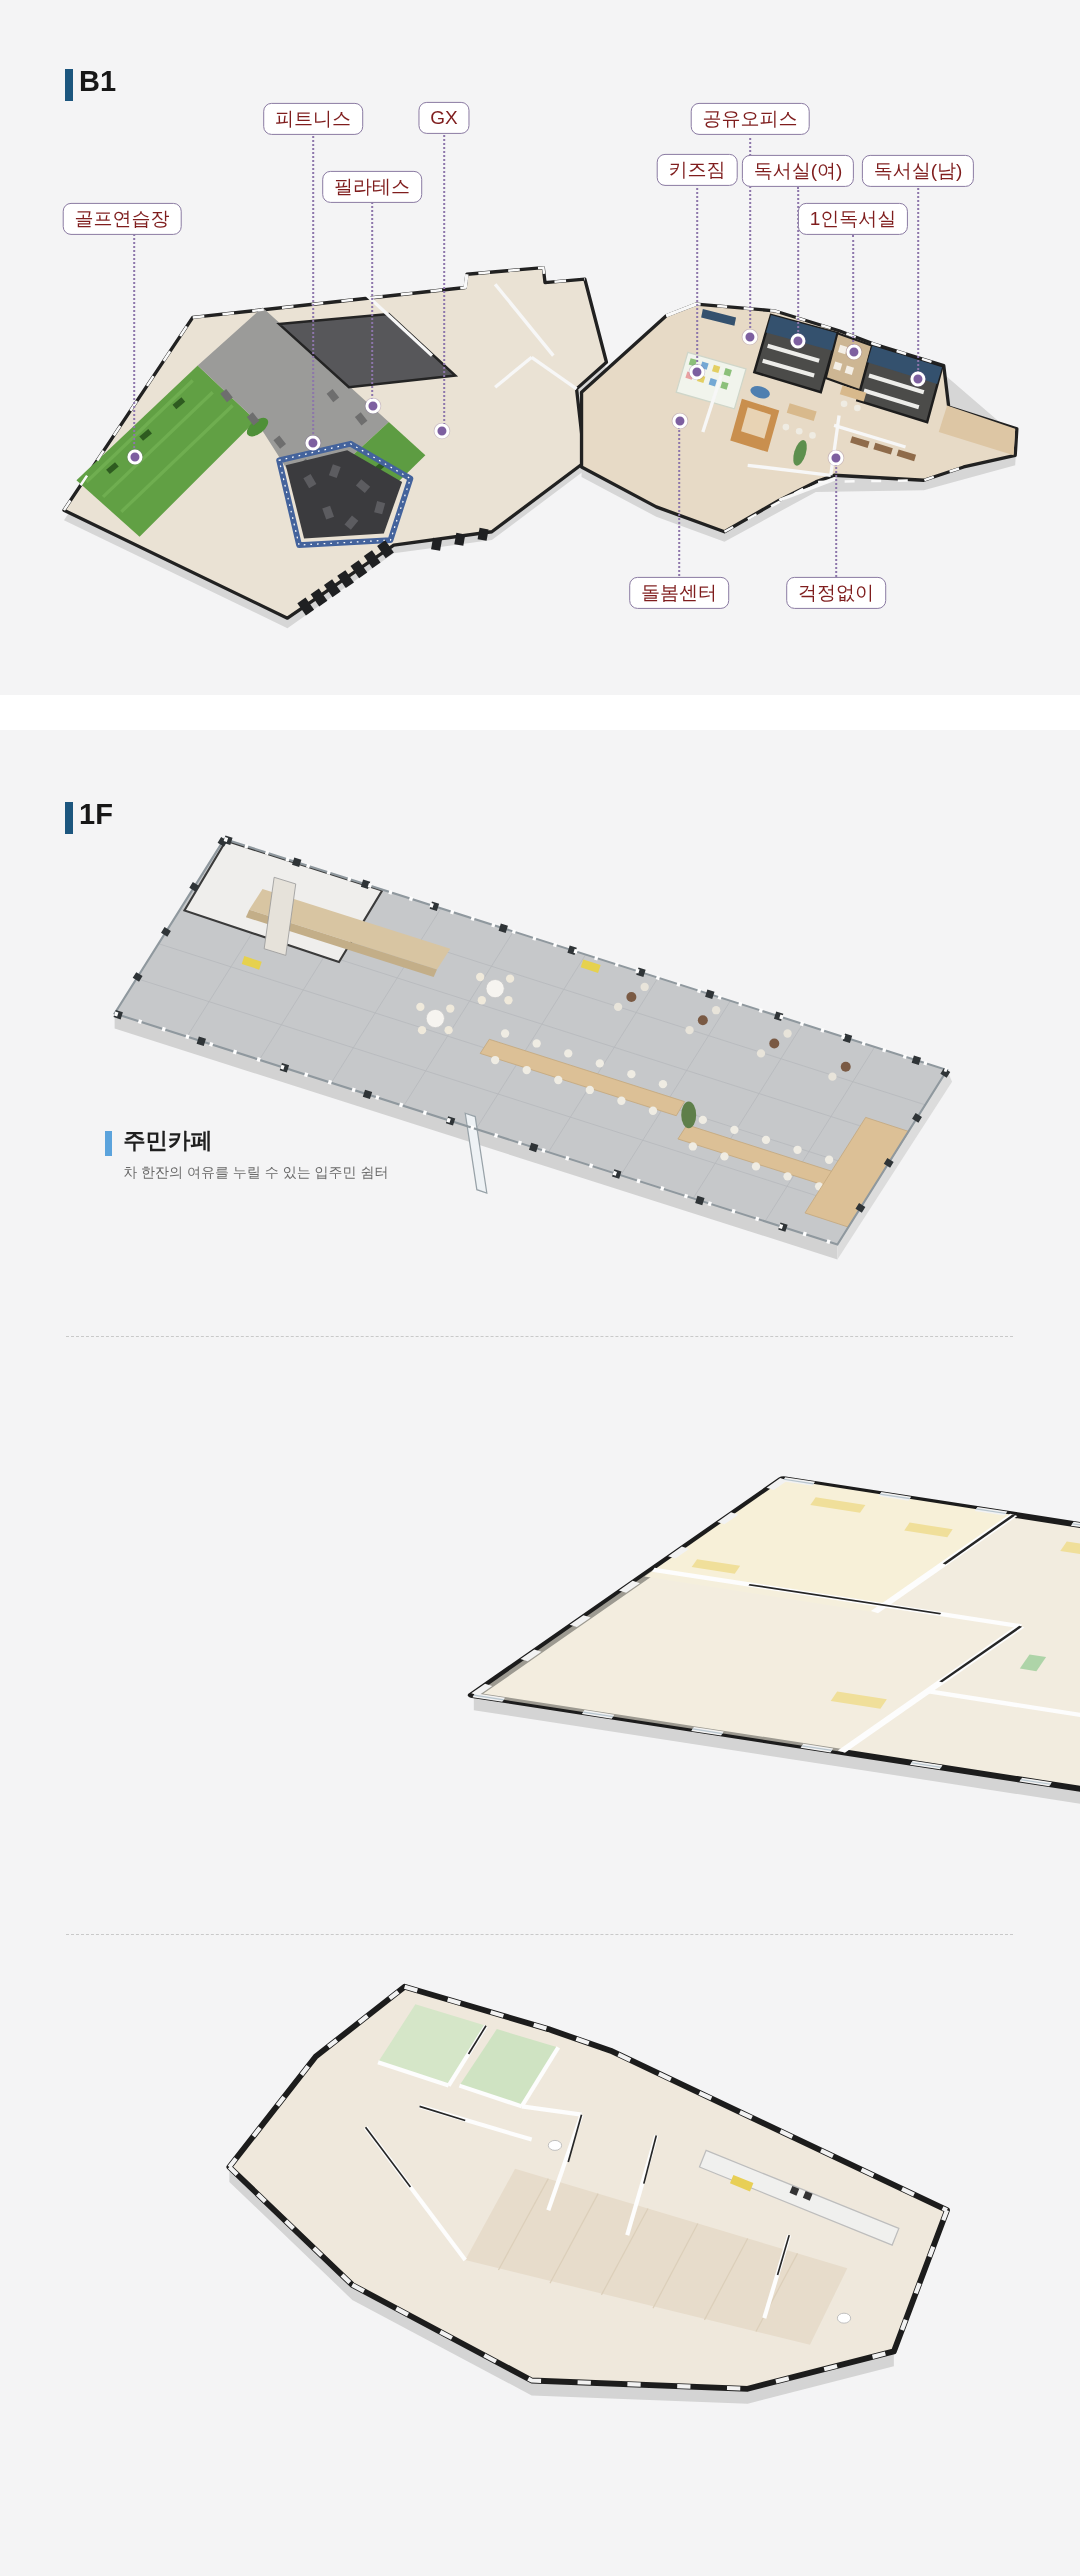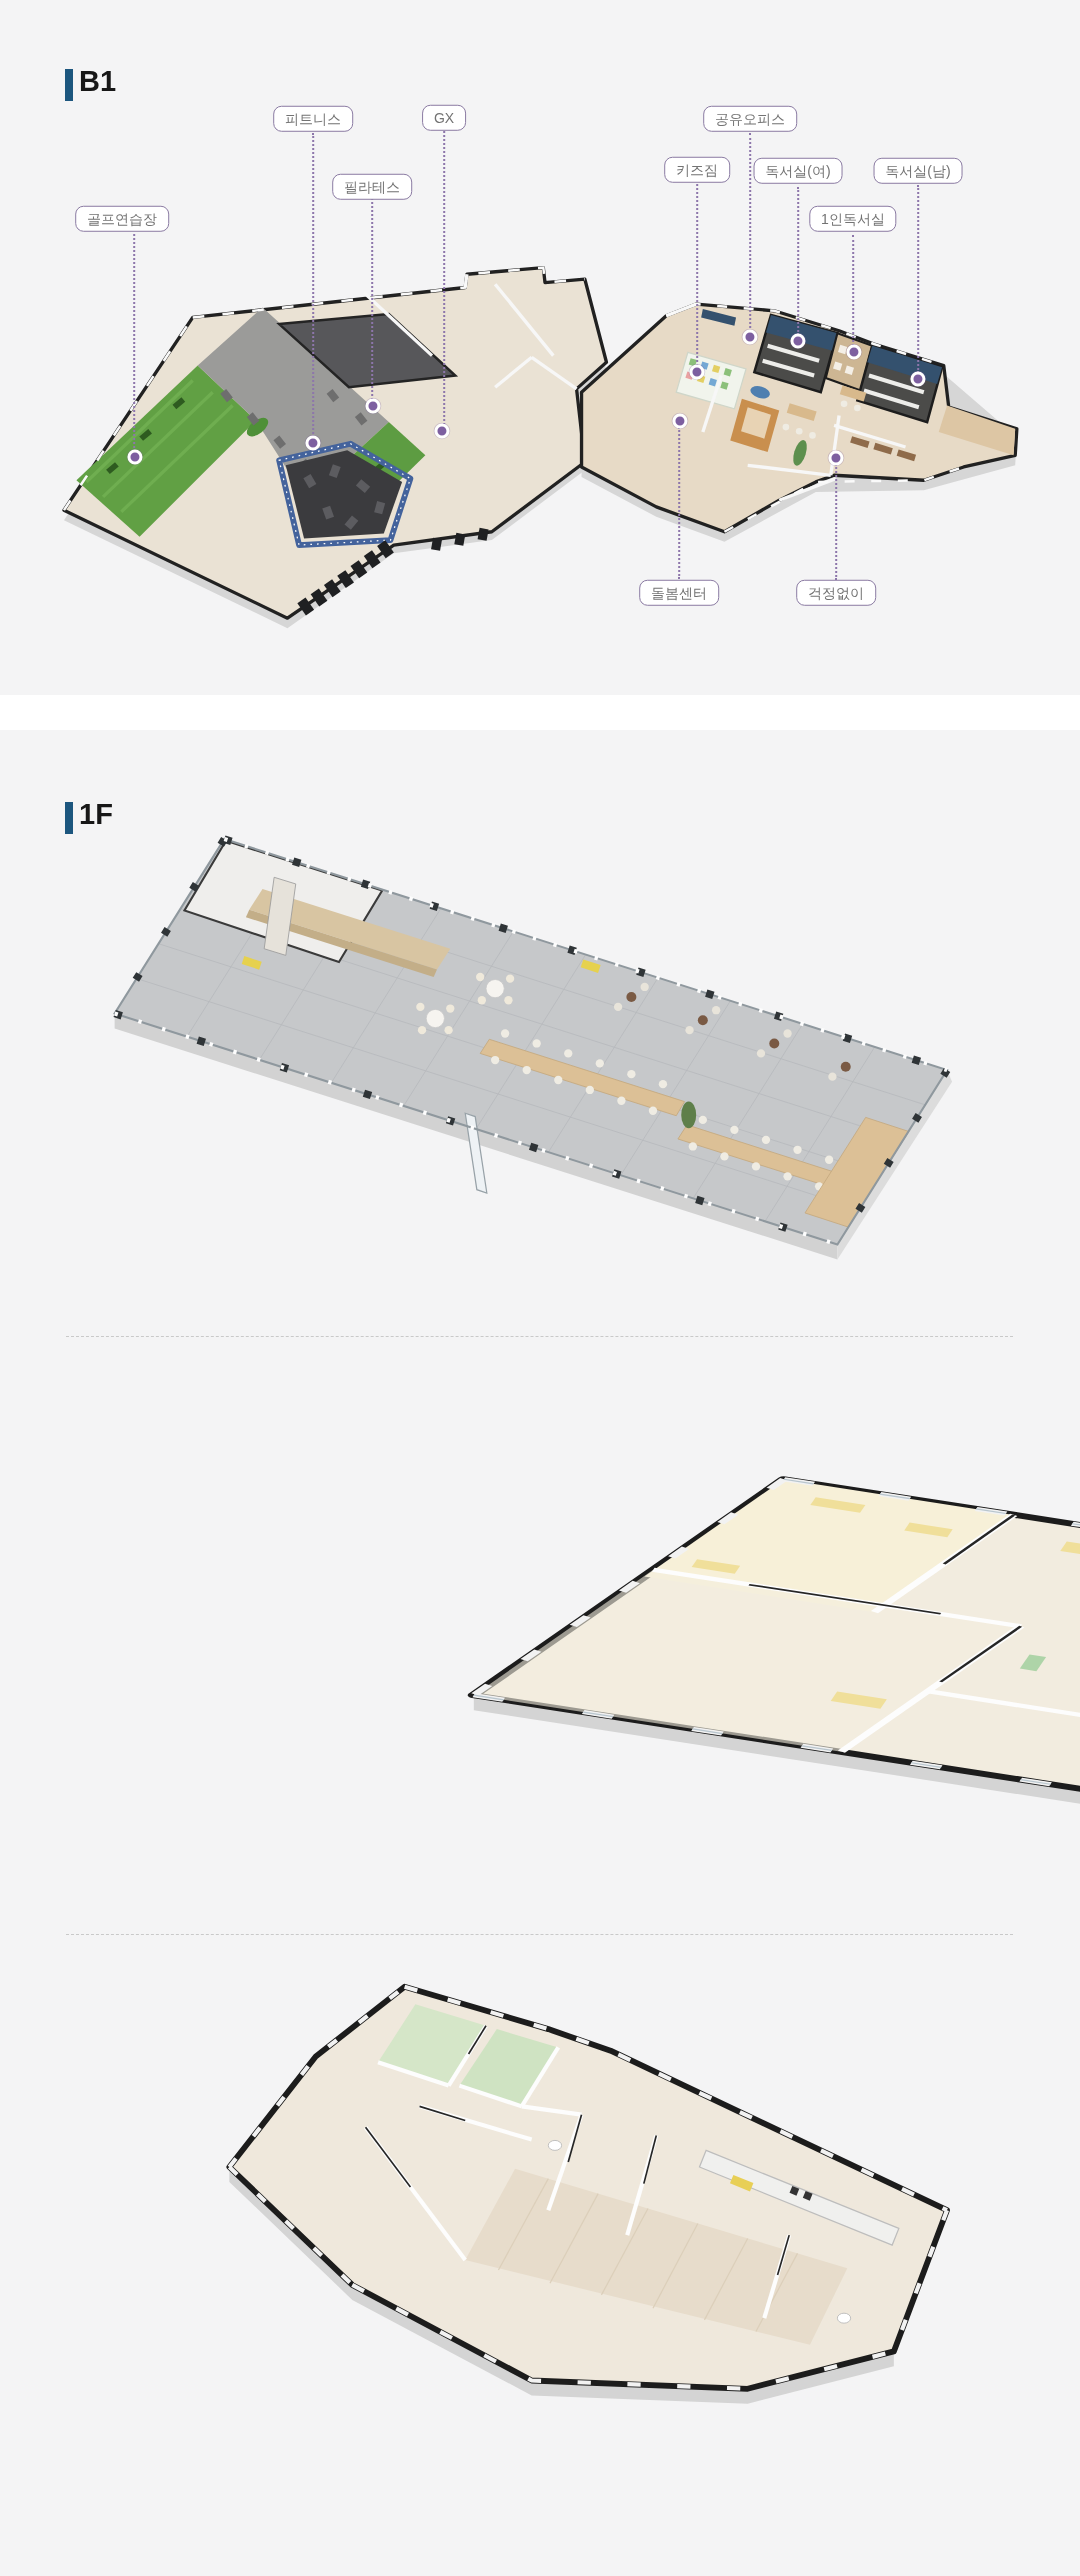--- a/index.html
+++ b/index.html
@@ -7,21 +7,21 @@
   .page{position:relative;width:1080px;height:2576px;background:#f4f4f5;overflow:hidden;margin:0 auto;}
   .band{position:absolute;left:0;top:695px;width:1080px;height:35px;background:#ffffff;}
 
   
   .floor-header{position:absolute;display:flex;align-items:flex-start;}
   .floor-header .bar{width:7.5px;height:32px;background:#1c567e;margin-top:3.3px;}
   .floor-header .txt{font-size:29px;font-weight:800;color:#171717;line-height:1.05;margin-left:6.6px;letter-spacing:0px;}
 
   
   .plabel{position:absolute;transform:translate(-50%,-50%);background:#ffffff;border:1.7px solid #8a7aa2;
-          border-radius:8.3px;padding:4.2px 10.8px;font-size:14px;color:#737373;white-space:nowrap;line-height:1.15;}
+          border-radius:8.3px;padding:4.2px 10.8px;font-size:19px;color:#7f1d1d;white-space:nowrap;line-height:1.15;}
   .dotline{position:absolute;width:0;border-left:2.5px dotted #8d76ab;transform:translateX(-0.8px);}
   .pdot{position:absolute;width:9.1px;height:9.1px;border-radius:50%;background:#7d5fa0;border:3.3px solid #ffffff;
         transform:translate(-50%,-50%);box-shadow:0 0 0 0.8px rgba(125,95,160,.25);}
 
   
   .caption{position:absolute;display:flex;align-items:flex-start;}
   .caption .cbar{width:6.6px;height:25px;margin-top:2.5px;}
   .caption .ctxt{margin-left:11.6px;}
   .caption .ctitle{font-size:22.4px;font-weight:800;color:#1f1f1f;line-height:1.2;}
   .caption .csub{font-size:14px;color:#6a6a6a;margin-top:9.1px;}
@@ -320,20 +320,27 @@
       <path d="M270,60 L1140,338 L1008,548 L138,270 Z" stroke="#8f989e" stroke-width="2.5"></path>
       <path d="M270,60 L1140,338" stroke="#2f3437" stroke-width="9" stroke-dasharray="9 78"></path>
       <path d="M138,270 L1008,548" stroke="#2f3437" stroke-width="9" stroke-dasharray="9 96"></path>
       <path d="M270,60 L138,270" stroke="#2f3437" stroke-width="9" stroke-dasharray="8 56"></path>
       <path d="M1140,338 L1008,548" stroke="#2f3437" stroke-width="9" stroke-dasharray="8 56"></path>
       <path d="M270,60 L1140,338" stroke="#fdfdfd" stroke-width="5" stroke-dasharray="4 22"></path>
       <path d="M138,270 L1008,548" stroke="#fdfdfd" stroke-width="5" stroke-dasharray="4 26"></path>
     </g>
   </svg>
 
+  <div class="caption" style="left:105px;top:1128px">
+    <div class="cbar cbar-blue"></div>
+    <div class="ctxt">
+      <div class="ctitle">주민카페</div>
+      <div class="csub">차 한잔의 여유를 누릴 수 있는 입주민 쉼터</div>
+    </div>
+  </div>
 
   <div class="divider" style="top:1336px"></div>
 
   <svg width="1080" height="515" viewBox="0 0 620 620" style="top:1446px;width:1080px" preserveAspectRatio="none">
 
     <path d="M272,300 L930,513 L930,531 L272,318 Z" fill="#d4d4d4"></path>
     <path d="M1108,253 L930,513 L930,531 L1114,268 Z" fill="#dedede"></path>
 
     <path d="M450,40 L1108,253 L930,513 L272,300 Z" fill="#f2ecdf" stroke="#1c1c1c" stroke-width="7" stroke-linejoin="round"></path>
 

